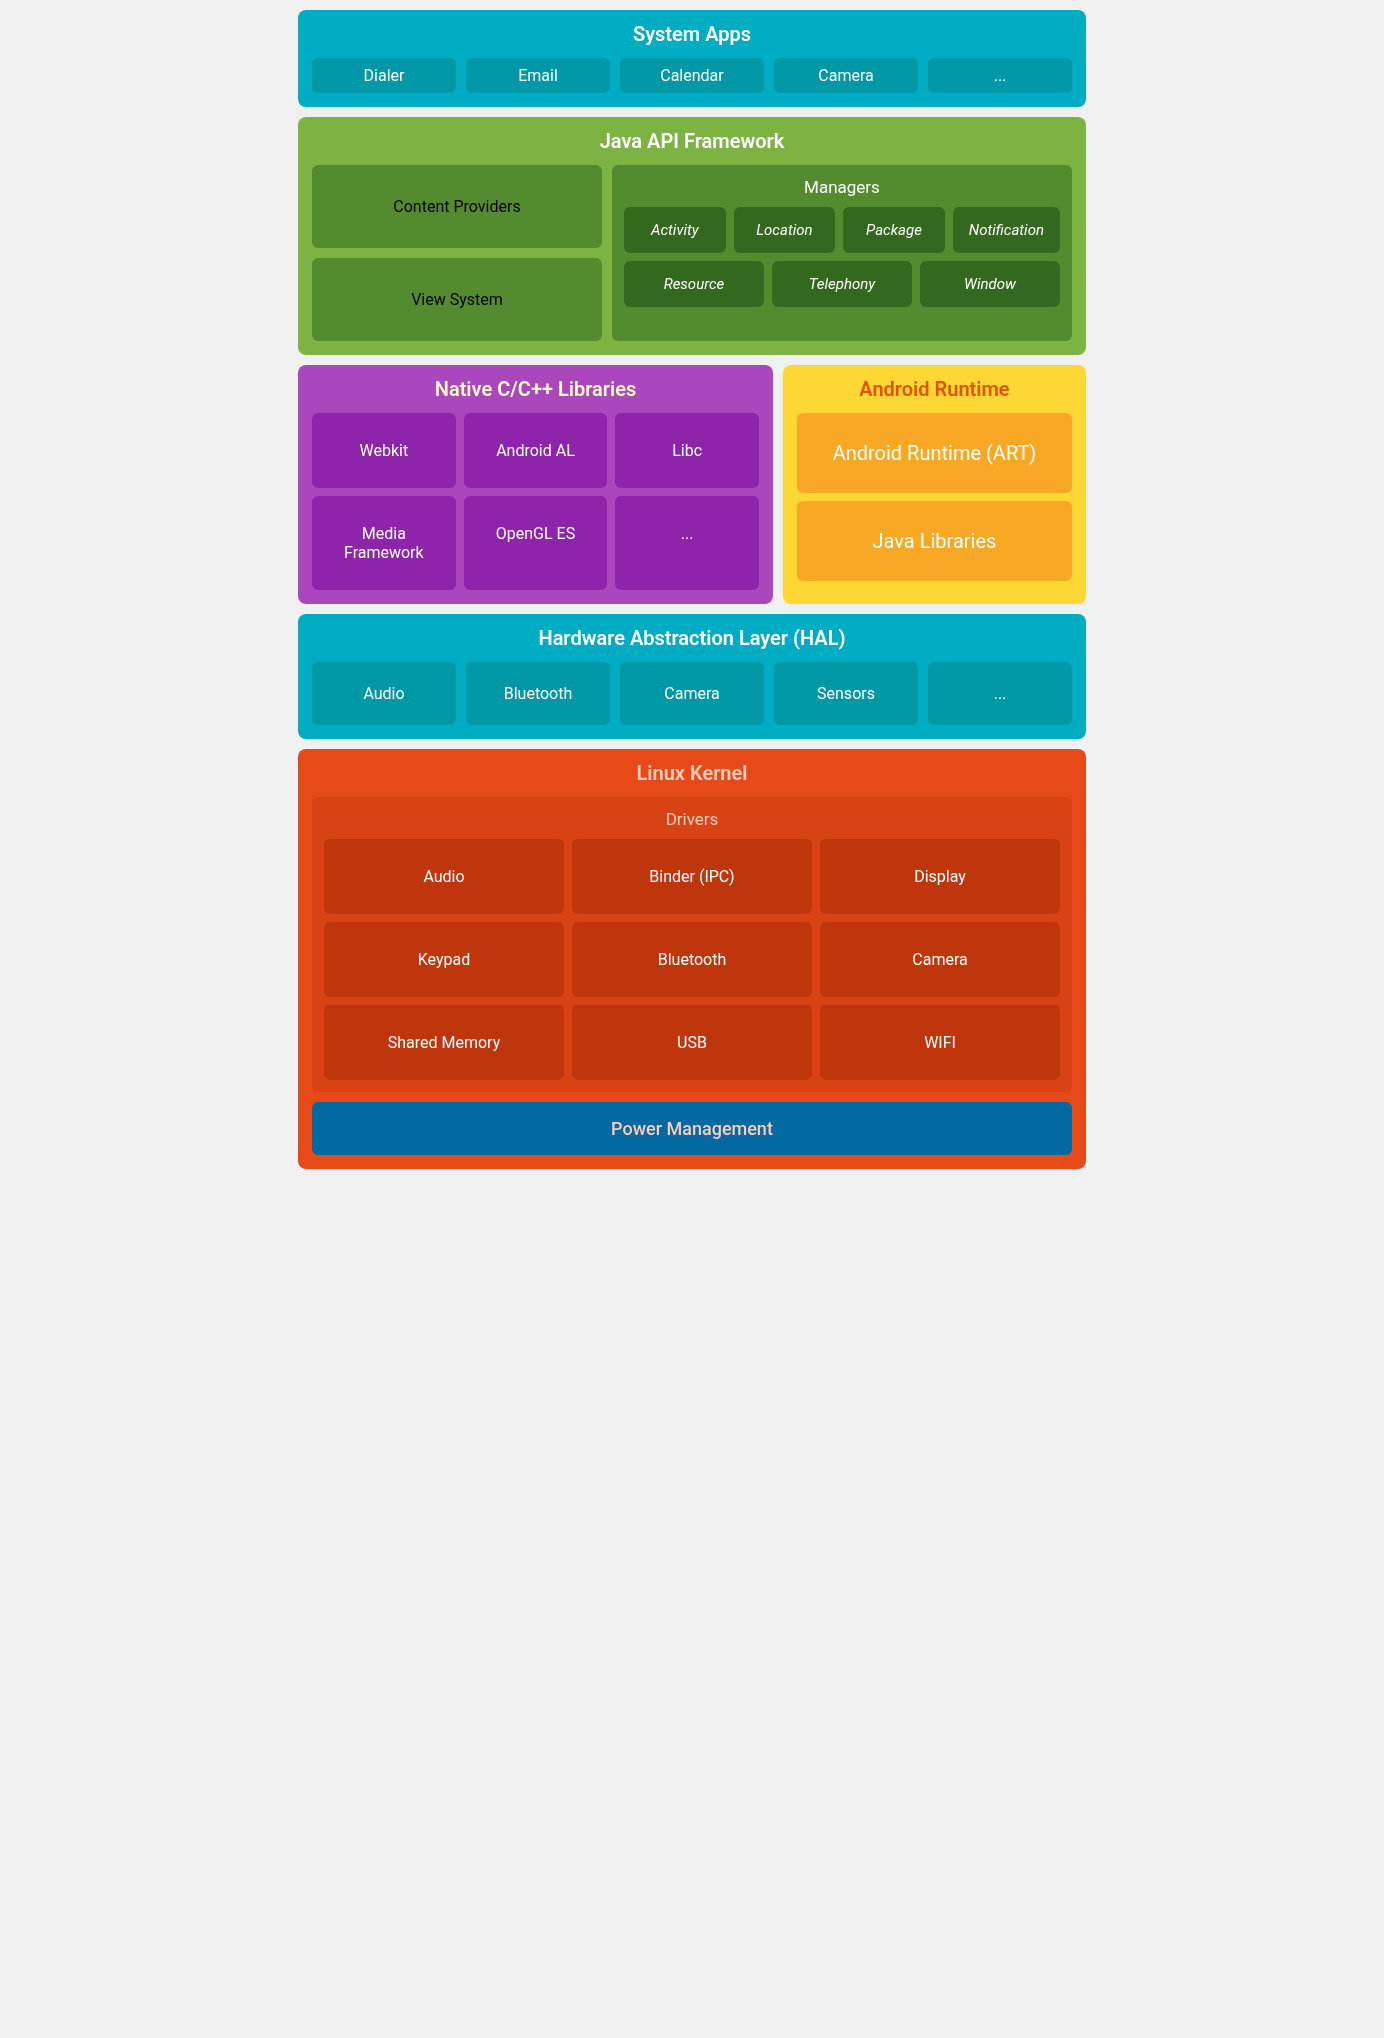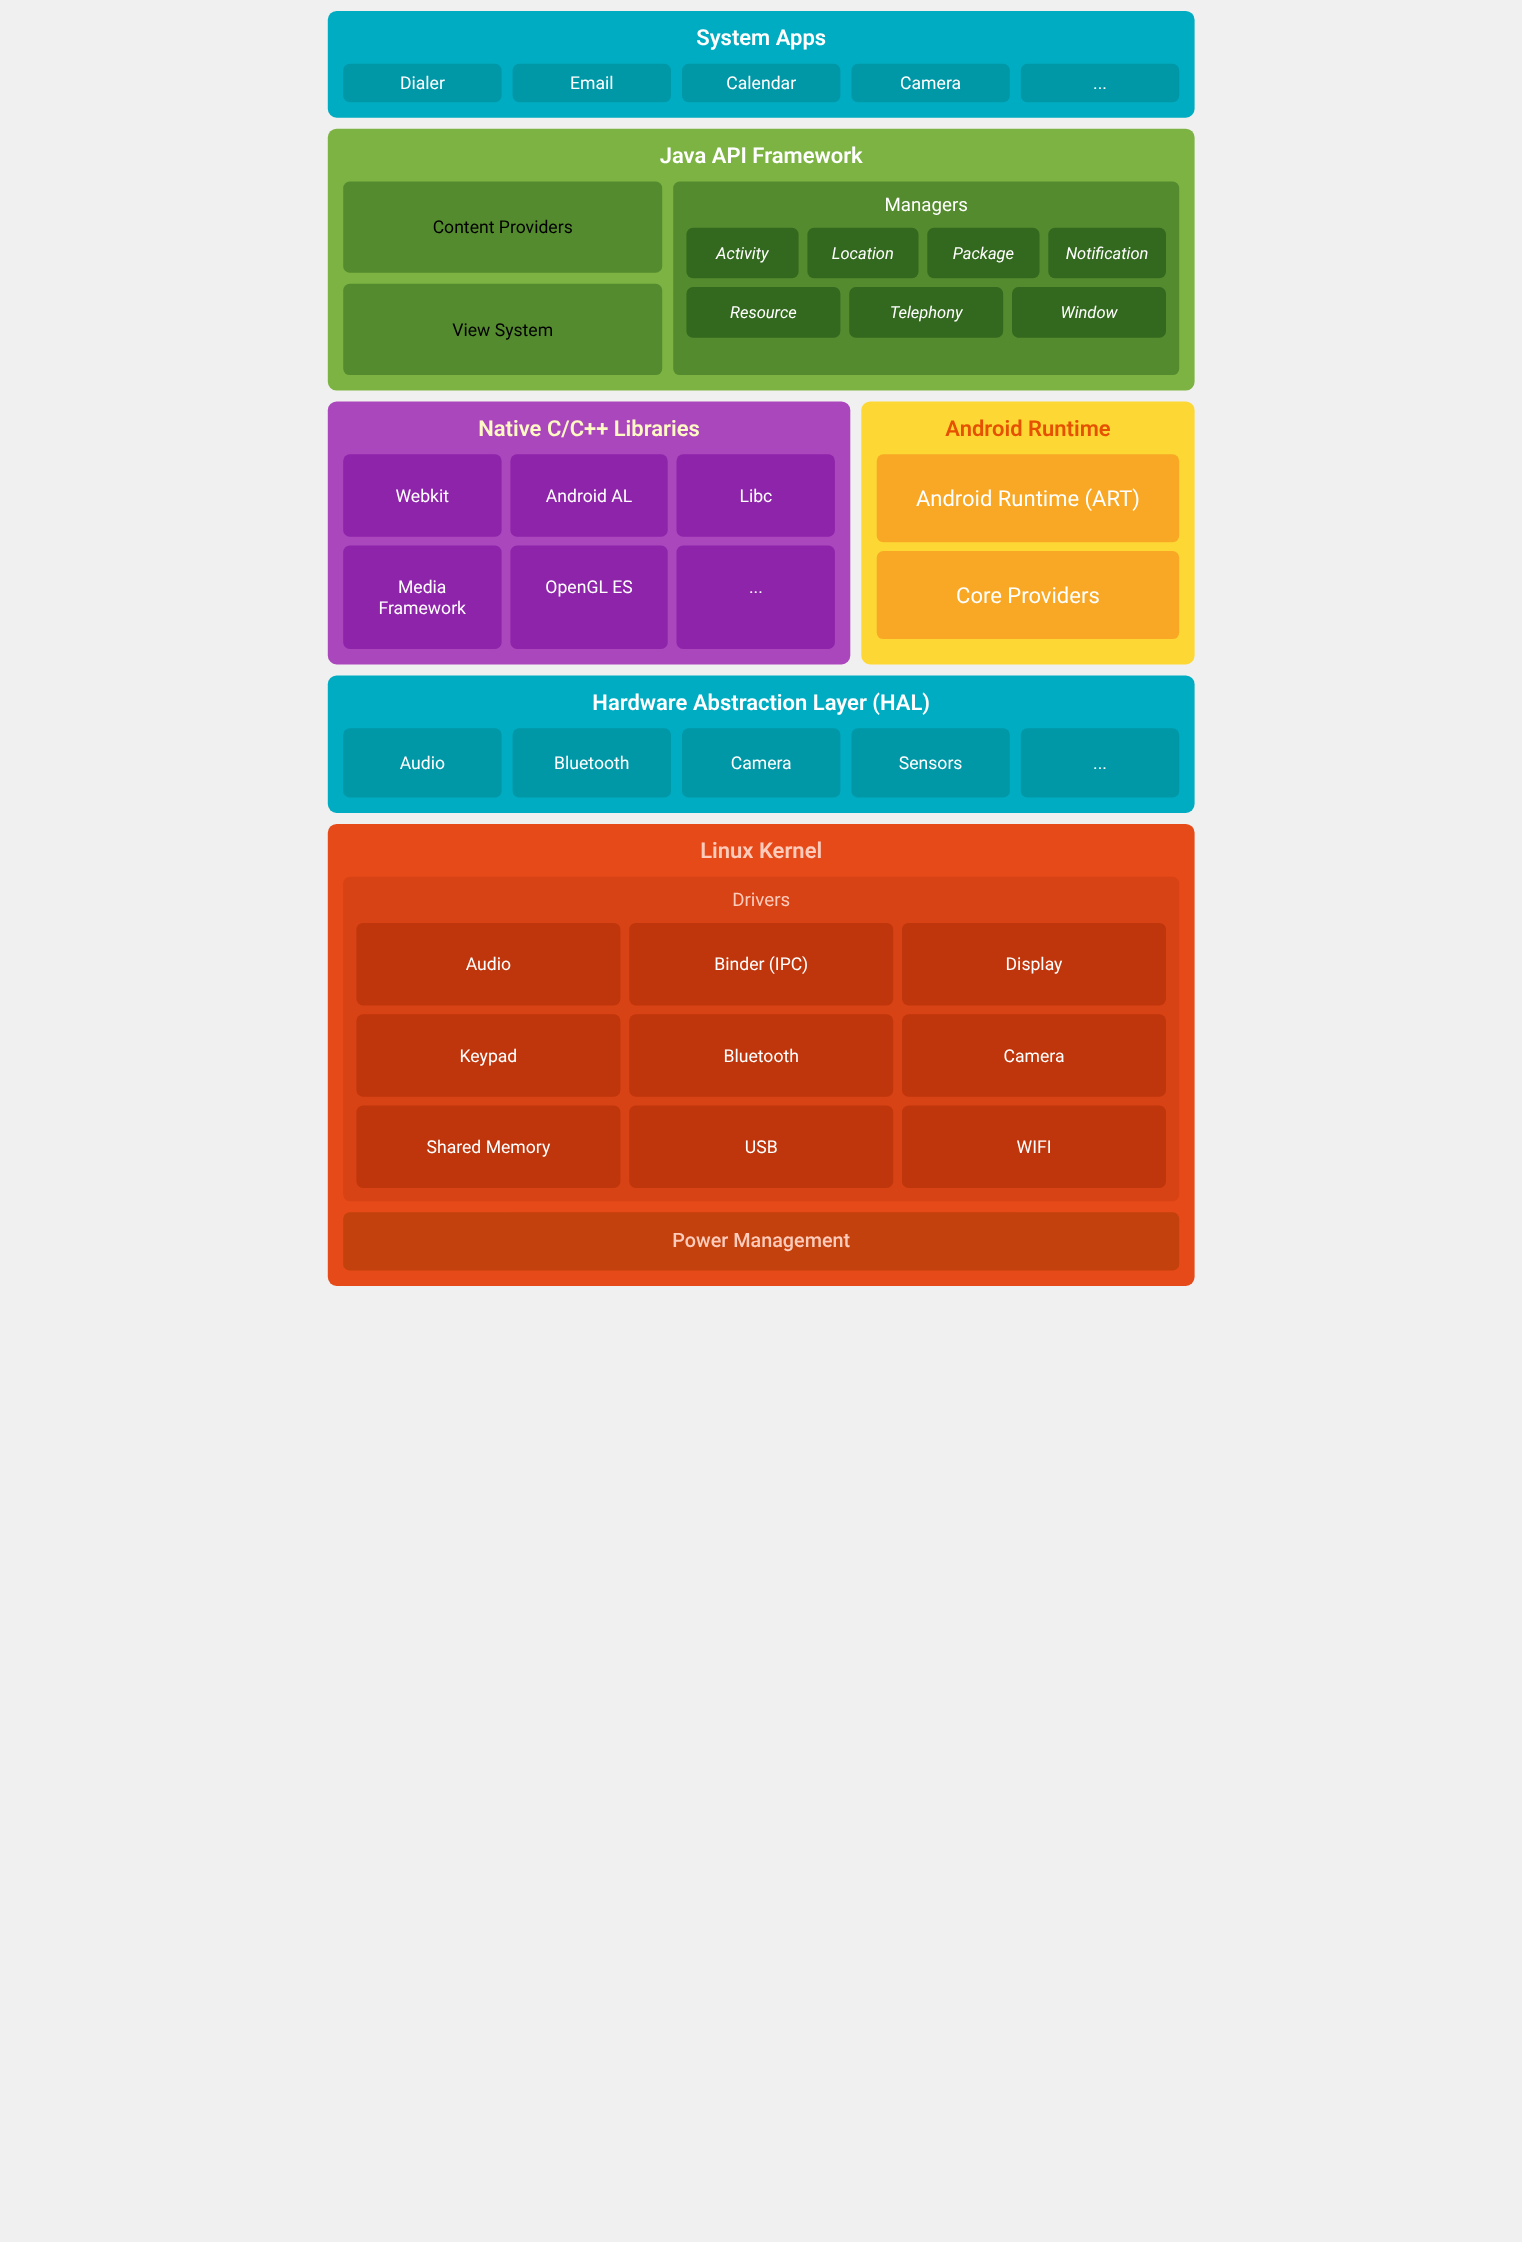--- a/index.html
+++ b/index.html
@@ -211,21 +211,21 @@
     .linux-kernel .driver-item {
       flex: 1;
       background: #BF360C;
       border-radius: 6px;
       padding: 28px 10px;
       text-align: center;
       color: white;
       font-size: 16px;
     }
     .linux-kernel .power-mgmt {
-      background: #c2410c;
+      background: #0369a1;
       border-radius: 6px;
       padding: 16px;
       text-align: center;
       color: #FFCCBC;
       font-size: 18px;
       font-weight: 500;
     }
   </style>
 </head>
 <body>
@@ -282,21 +282,21 @@
           <div class="item">Media Framework</div>
           <div class="item">OpenGL ES</div>
           <div class="item">...</div>
         </div>
       </div>
     </div>
     <div class="layer android-runtime">
       <div class="layer-title">Android Runtime</div>
       <div class="items">
         <div class="rt-item">Android Runtime (ART)</div>
-        <div class="rt-item">Core Providers</div>
+        <div class="rt-item">Java Libraries</div>
       </div>
     </div>
   </div>
 
   <div class="layer hal">
     <div class="layer-title">Hardware Abstraction Layer (HAL)</div>
     <div class="items-row">
       <div class="item">Audio</div>
       <div class="item">Bluetooth</div>
       <div class="item">Camera</div>

